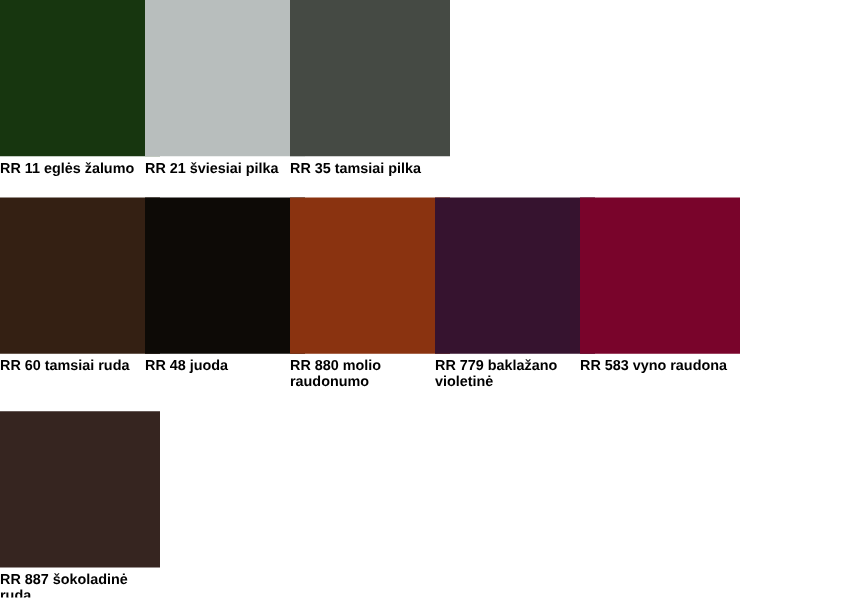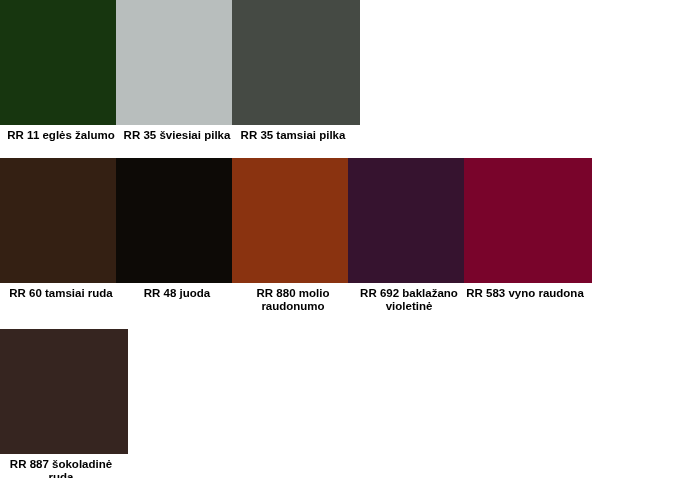--- a/index.html
+++ b/index.html
@@ -23,21 +23,20 @@
   .swatch-row {
     display: flex;
     align-items: flex-start;
     margin: 0;
     padding: 0;
   }
   .swatch-cell {
     width: 110px;
     margin-right: 6px;
     box-sizing: border-box;
-    text-align: center;
   }
   .swatch-chip {
     width: 128px;
     height: 125px;
     display: block;
   }
   .swatch-label {
     display: block;
     font-family: "Liberation Sans", sans-serif;
     font-size: 11.5px;
@@ -57,21 +56,21 @@
 
 <div id="palette">
 
   <div class="swatch-row">
     <div class="swatch-cell">
       <span class="swatch-chip" style="background-color: rgb(23, 54, 15);"></span>
       <span class="swatch-label">RR 11 eglės žalumo</span>
     </div>
     <div class="swatch-cell">
       <span class="swatch-chip" style="background-color: rgb(184, 190, 189);"></span>
-      <span class="swatch-label">RR 35 šviesiai pilka</span>
+      <span class="swatch-label">RR 21 šviesiai pilka</span>
     </div>
     <div class="swatch-cell">
       <span class="swatch-chip" style="background-color: rgb(69, 74, 68);"></span>
       <span class="swatch-label">RR 35 tamsiai pilka</span>
     </div>
   </div>
 
   <div class="row-gap-1"></div>
 
   <div class="swatch-row">
@@ -82,21 +81,21 @@
     <div class="swatch-cell">
       <span class="swatch-chip" style="background-color: rgb(13, 10, 6);"></span>
       <span class="swatch-label">RR 48 juoda</span>
     </div>
     <div class="swatch-cell">
       <span class="swatch-chip" style="background-color: rgb(138, 51, 16);"></span>
       <span class="swatch-label">RR 880 molio raudonumo</span>
     </div>
     <div class="swatch-cell">
       <span class="swatch-chip" style="background-color: rgb(54, 19, 47);"></span>
-      <span class="swatch-label">RR 692 baklažano violetinė</span>
+      <span class="swatch-label">RR 779 baklažano violetinė</span>
     </div>
     <div class="swatch-cell">
       <span class="swatch-chip" style="background-color: rgb(121, 4, 43);"></span>
       <span class="swatch-label">RR 583 vyno raudona</span>
     </div>
   </div>
 
   <div class="row-gap-2"></div>
 
   <div class="swatch-row">

